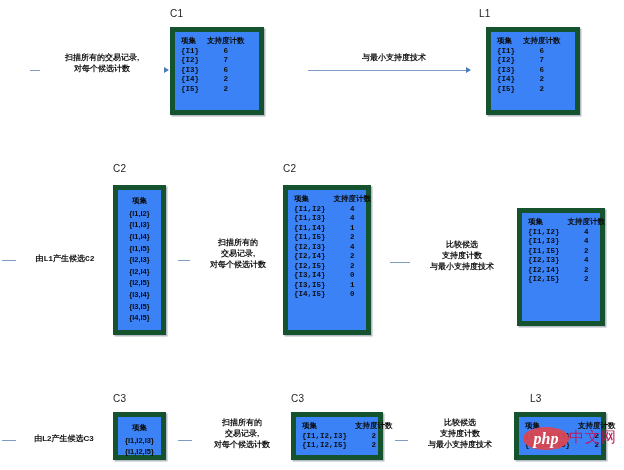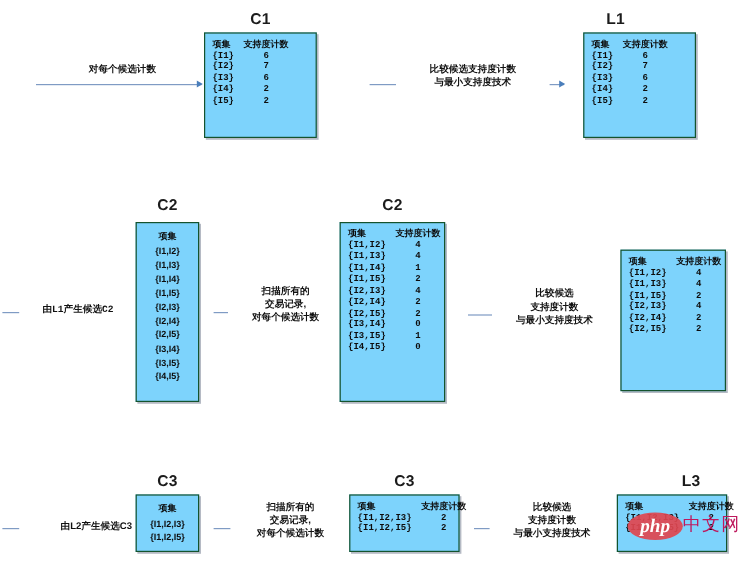--- a/index.html
+++ b/index.html
@@ -9,33 +9,33 @@
     font-family:"Liberation Sans","DejaVu Sans",sans-serif;
     position:relative;
     overflow:hidden;
     color:#111111;
   }
   .stage{position:absolute;left:0;top:0;width:624px;height:470px;}
 
   
   .box{
     position:absolute;
-    background:#7dd3fc;
-    border:1px solid #14532d;
+    background:#3b82f6;
+    border:5px solid #14532d;
     box-shadow:1.5px 1.5px 0 rgba(120,130,148,.55);
     box-sizing:border-box;
     padding:5px 6px 4px 6px;
   }
   .box-title{
     position:absolute;
-    font-size:13px;
-    font-weight:bold;
+    font-size:10px;
+    font-weight:normal;
     color:#1b1b1b;
     letter-spacing:.2px;
-    text-align:center;
+    text-align:left;
     white-space:nowrap;
   }
 
   
   table.tbl{
     border-collapse:collapse;
     font-size:7.5px;
     font-weight:bold;
     color:#0d0d0d;
     line-height:1.0;
@@ -116,20 +116,21 @@
     font-family:"DejaVu Sans",sans-serif;
   }
 </style>
 </head>
 <body>
 
 <div class="stage">
 
   <div class="arrow" style="left:30px;top:70px;width:138px;"></div>
   <div class="alabel" style="left:40px;top:53px;width:120px;">
+    <div>扫描所有的交易记录,</div>
     <div>对每个候选计数</div>
   </div>
 
   <div class="box-title" style="left:170px;top:8px;width:94px;">C1</div>
   <div class="box" style="left:170px;top:27px;width:94px;height:88px;">
     <table class="tbl">
       <thead>
         <tr>
           <th class="itemcol">项集</th>
           <th class="cnt">支持度计数</th>
@@ -155,25 +156,24 @@
         <tr>
             <td class="itemcol">{I5}</td>
             <td class="cnt">2</td>
           </tr>
       </tbody>
     </table>
   </div>
 
   <div class="arrow" style="left:308px;top:70px;width:162px;"></div>
   <div class="alabel" style="left:330px;top:53px;width:124px;">
-    <div>比较候选支持度计数</div>
     <div>与最小支持度技术</div>
   </div>
 
-  <div class="box-title" style="left:466px;top:8px;width:94px;">L1</div>
+  <div class="box-title" style="left:479px;top:8px;width:94px;">L1</div>
   <div class="box" style="left:486px;top:27px;width:94px;height:88px;">
     <table class="tbl">
       <thead>
         <tr>
           <th class="itemcol">项集</th>
           <th class="cnt">支持度计数</th>
         </tr>
       </thead>
       <tbody>
         <tr>
@@ -322,21 +322,21 @@
           </tr>
         <tr>
             <td class="itemcol">{I2,I5}</td>
             <td class="cnt">2</td>
           </tr>
       </tbody>
     </table>
   </div>
 
   <div class="arrow" style="left:2px;top:440px;width:108px;"></div>
-  <div class="alabel" style="left:16px;top:434px;width:92px;text-align:right;">
+  <div class="alabel" style="left:16px;top:434px;width:92px;">
     <div>由L2产生候选C3</div>
   </div>
 
   <div class="box-title" style="left:113px;top:393px;width:53px;">C3</div>
   <div class="box" style="left:113px;top:412px;width:53px;height:48px;">
     <div class="list">
       <div class="hdr">项集</div>
       <div>{I1,I2,I3}</div>
       <div>{I1,I2,I5}</div>
     </div>

